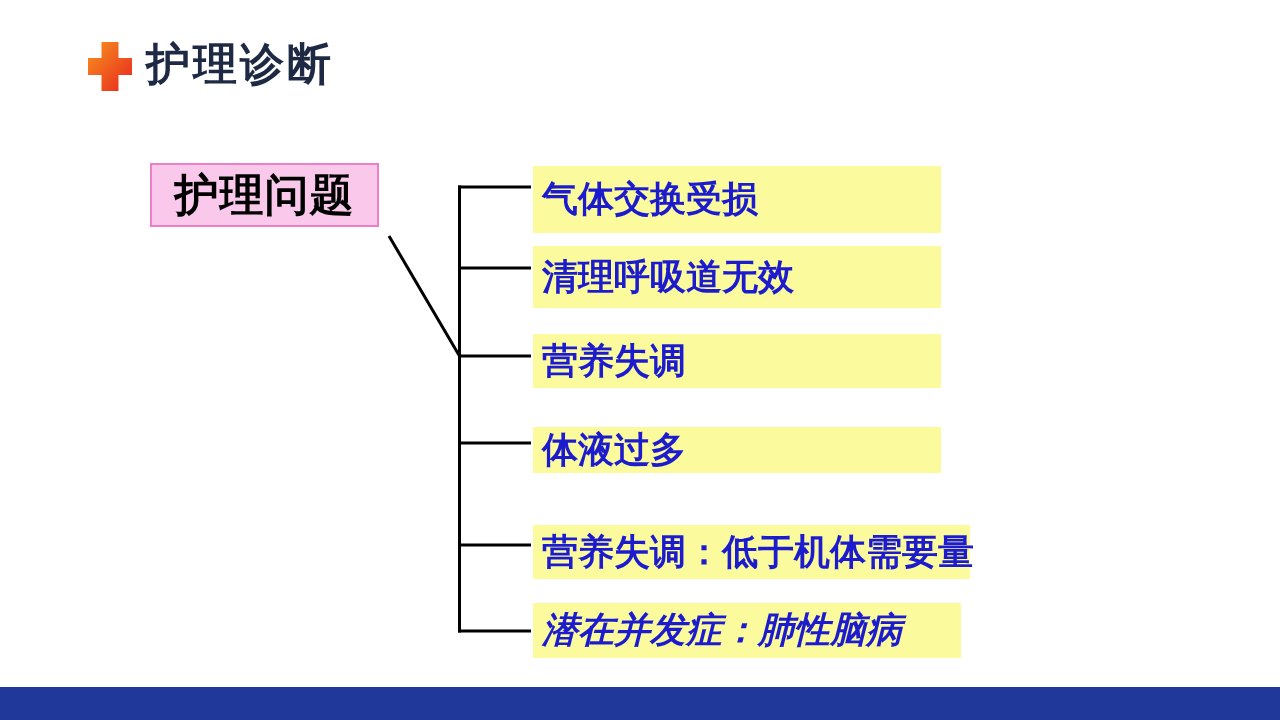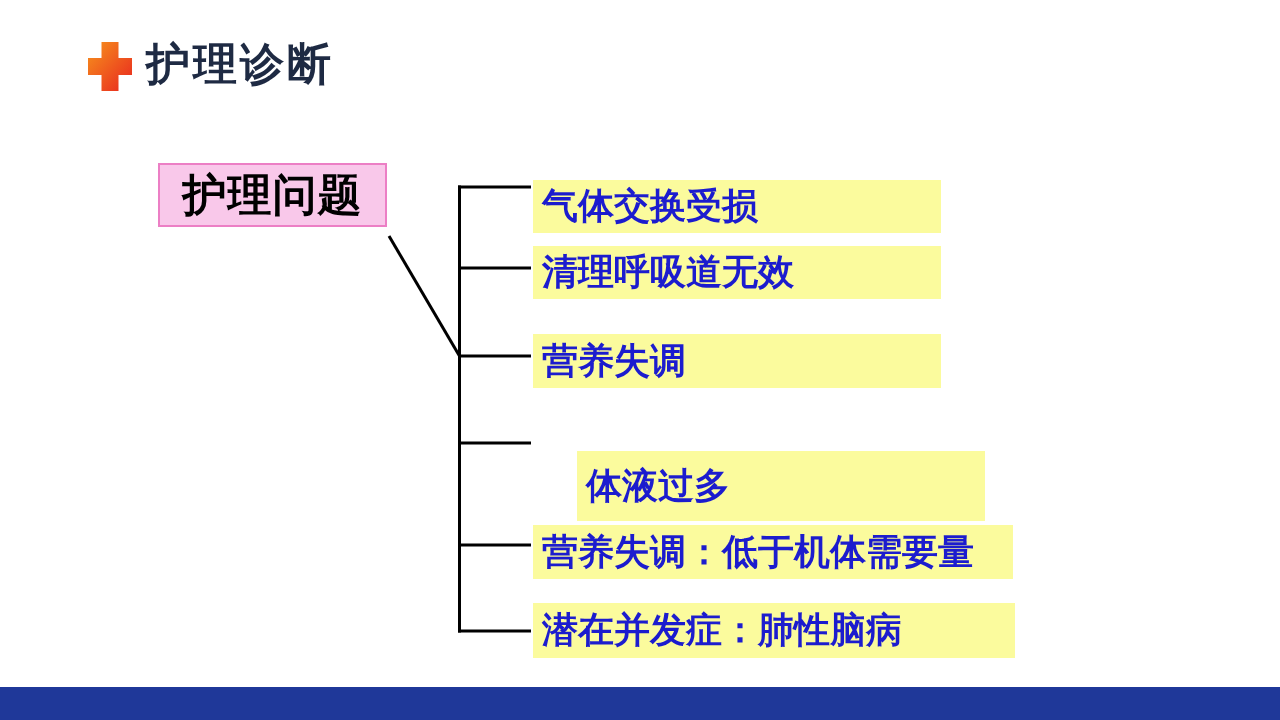--- a/index.html
+++ b/index.html
@@ -42,21 +42,20 @@
     left: 150px;
     top: 163px;
     width: 229px;
     height: 64px;
     background: var(--root_fill, #F9C8EA);
     border: 2px solid var(--root_border, #EC7FC5);
     box-sizing: border-box;
     display: flex;
     align-items: center;
     justify-content: center;
-    margin-left: 8px;
   }
   .root-node .root-label {
     font-family: "Liberation Serif", "DejaVu Serif", serif;
     font-size: 44px;
     font-weight: bold;
     color: var(--root_text, #000000);
     white-space: nowrap;
     letter-spacing: 1px;
   }
 
@@ -86,26 +85,26 @@
     align-items: center;
     box-sizing: border-box;
     padding-left: 9px;
   }
   .item .item-label {
     font-size: 36px;
     font-weight: bold;
     color: var(--item_text, #1C1CCE);
     white-space: nowrap;
   }
-  .item.i1 { top: 180px; height: 53px; }
-  .item.i2 { top: 246px; height: 53px; }
+  .item.i1 { top: 166px; height: 67px; }
+  .item.i2 { top: 246px; height: 62px; }
   .item.i3 { top: 334px; height: 54px; }
-  .item.i4 { top: 451px; height: 70px; margin-left: 44px; }
-  .item.i5 { top: 525px; height: 54px; width: 480px; }
-  .item.i6 { top: 603px; height: 55px; width: 482px; }
+  .item.i4 { top: 427px; height: 46px; }
+  .item.i5 { top: 525px; height: 54px; width: 437px; }
+  .item.i6 { top: 603px; height: 55px; width: 428px; font-style: italic; }
 
   
   .footer-bar {
     position: absolute;
     left: 0;
     top: 687px;
     width: 1280px;
     height: 33px;
     background: var(--footer_bar, #1F3899);
   }

